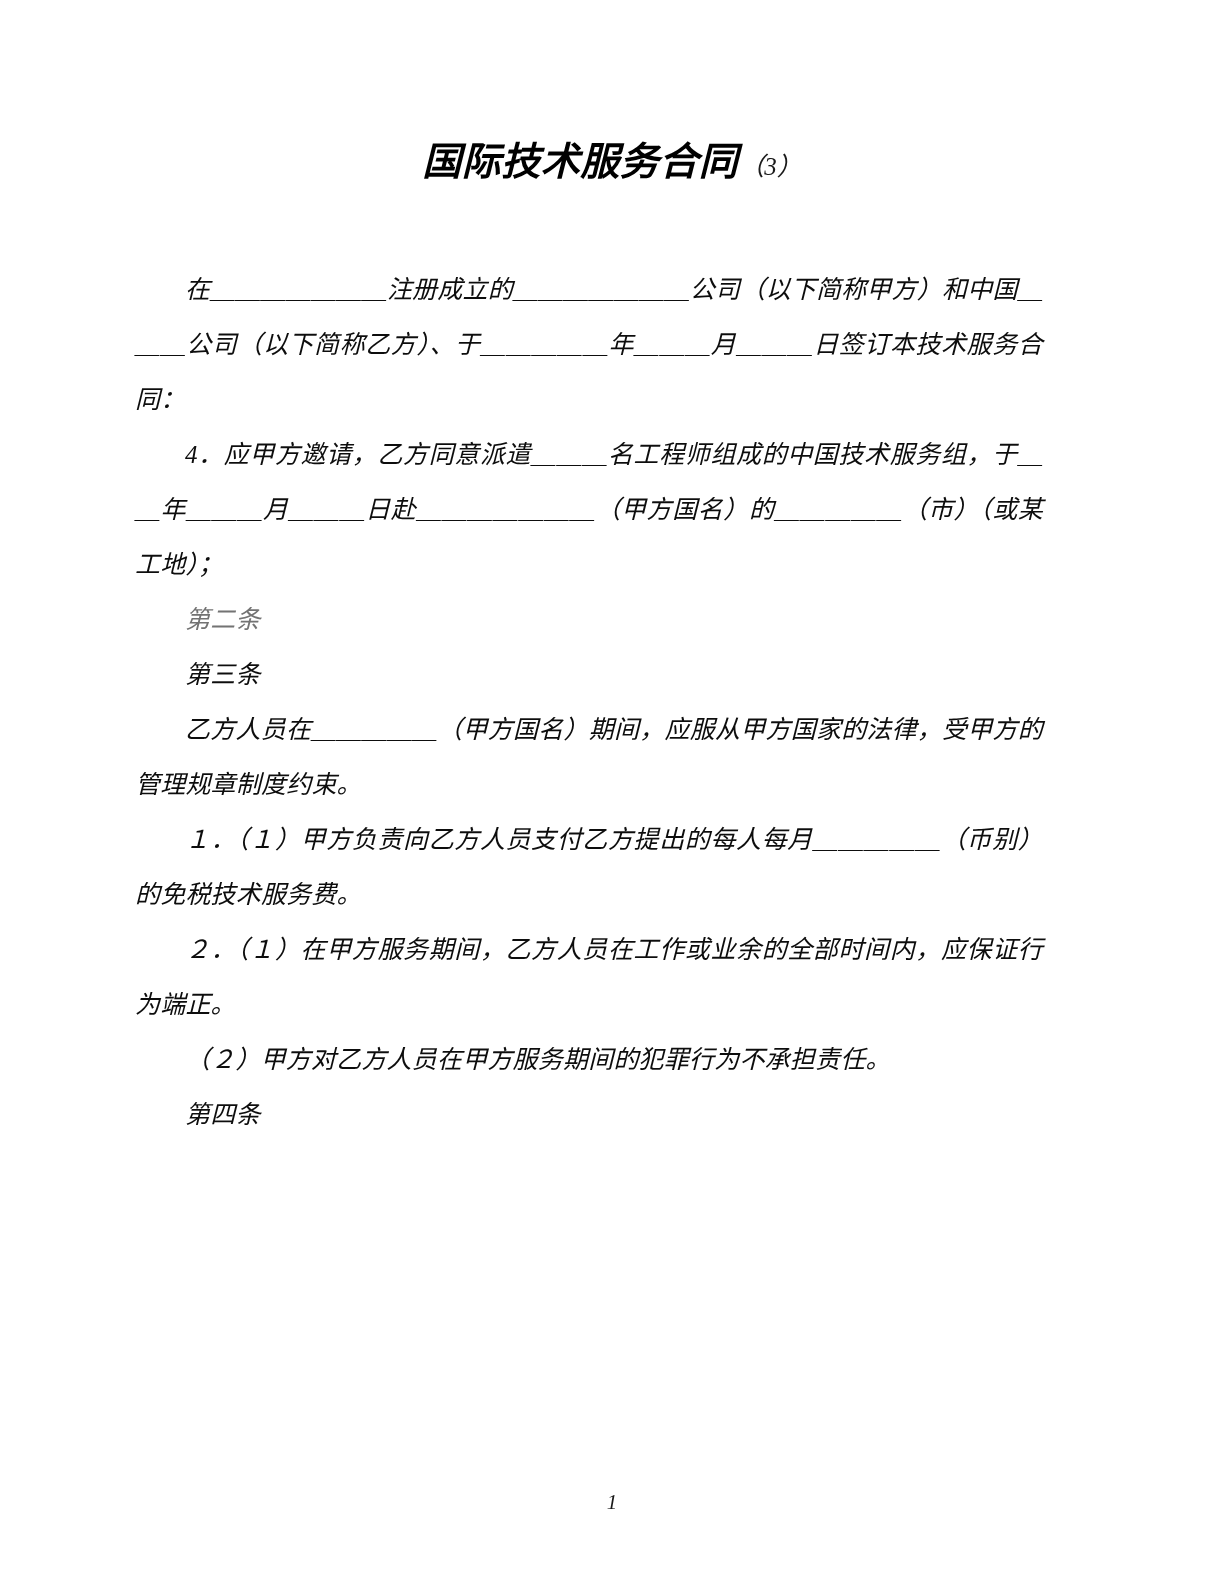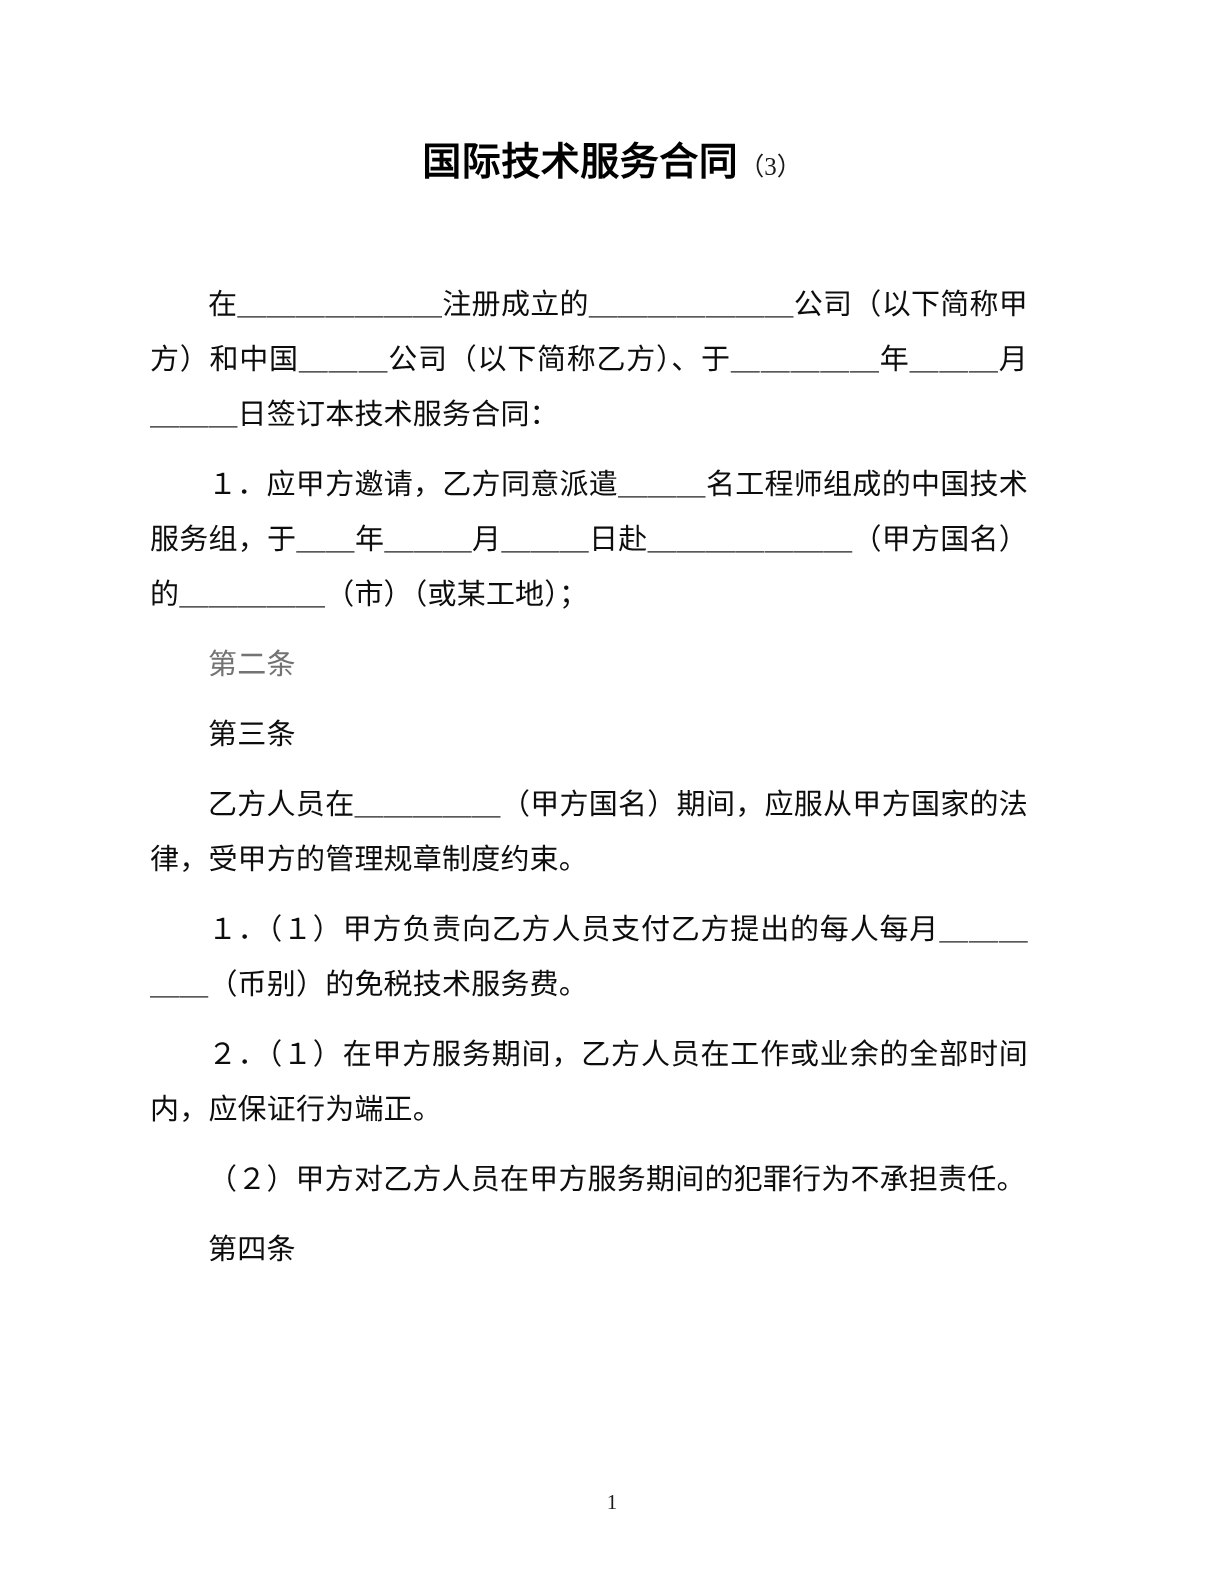--- a/index.html
+++ b/index.html
@@ -10,20 +10,21 @@
   }
   .page {
     position: relative;
     width: 1224px;
     height: 1584px;
     background: #ffffff;
     margin: 0 auto;
     overflow: hidden;
     font-family: "Liberation Serif", "DejaVu Serif", serif;
     color: #000000;
+    font-style: italic;
     -webkit-font-smoothing: antialiased;
   }
 
   
   .doc-title {
     position: absolute;
     left: 0;
     top: 142px;
     width: 1224px;
     text-align: center;
@@ -48,26 +49,26 @@
   }
 
   
   .doc-body {
     position: absolute;
     left: 135px;
     top: 262px;
     width: 908px;
   }
   .para {
-    font-size: 29px;
+    font-size: 25px;
     line-height: 55px;
     color: #0d0d0d;
     text-align: justify;
     text-justify: inter-ideograph;
-    margin: 15px;
+    margin: 0;
     letter-spacing: 0.2px;
     word-break: break-all;
   }
   .para.indent {
     text-indent: 2em;
   }
 
   
   .page-number {
     position: absolute;
@@ -85,21 +86,21 @@
 <body>
 
 <div class="page" style="background: rgb(255, 255, 255);">
 
   <div class="doc-title">
     <span class="title-main">国际技术服务合同</span><span class="title-suffix">（3）</span>
   </div>
 
   <div class="doc-body">
       <p class="para indent" style="color: rgb(13, 13, 13);">在＿＿＿＿＿＿＿注册成立的＿＿＿＿＿＿＿公司（以下简称甲方）和中国＿＿＿公司（以下简称乙方）、于＿＿＿＿＿年＿＿＿月＿＿＿日签订本技术服务合同：</p>
-      <p class="para indent" style="color: rgb(13, 13, 13);">１．应甲方邀请，乙方同意派遣＿＿＿名工程师组成的中国技术服务组，于＿＿年＿＿＿月＿＿＿日赴＿＿＿＿＿＿＿（甲方国名）的＿＿＿＿＿（市）（或某工地）；</p>
+      <p class="para indent" style="color: rgb(13, 13, 13);">4．应甲方邀请，乙方同意派遣＿＿＿名工程师组成的中国技术服务组，于＿＿年＿＿＿月＿＿＿日赴＿＿＿＿＿＿＿（甲方国名）的＿＿＿＿＿（市）（或某工地）；</p>
       <p class="para indent" style="color: #737373;">第二条</p>
       <p class="para indent" style="color: rgb(13, 13, 13);">第三条</p>
       <p class="para indent" style="color: rgb(13, 13, 13);">乙方人员在＿＿＿＿＿（甲方国名）期间，应服从甲方国家的法律，受甲方的管理规章制度约束。</p>
       <p class="para indent" style="color: rgb(13, 13, 13);">１．（１）甲方负责向乙方人员支付乙方提出的每人每月＿＿＿＿＿（币别）的免税技术服务费。</p>
       <p class="para indent" style="color: rgb(13, 13, 13);">２．（１）在甲方服务期间，乙方人员在工作或业余的全部时间内，应保证行为端正。</p>
       <p class="para indent" style="color: rgb(13, 13, 13);">（２）甲方对乙方人员在甲方服务期间的犯罪行为不承担责任。</p>
       <p class="para indent" style="color: rgb(13, 13, 13);">第四条</p>
     </div>
 
   <div class="page-number">1</div>

